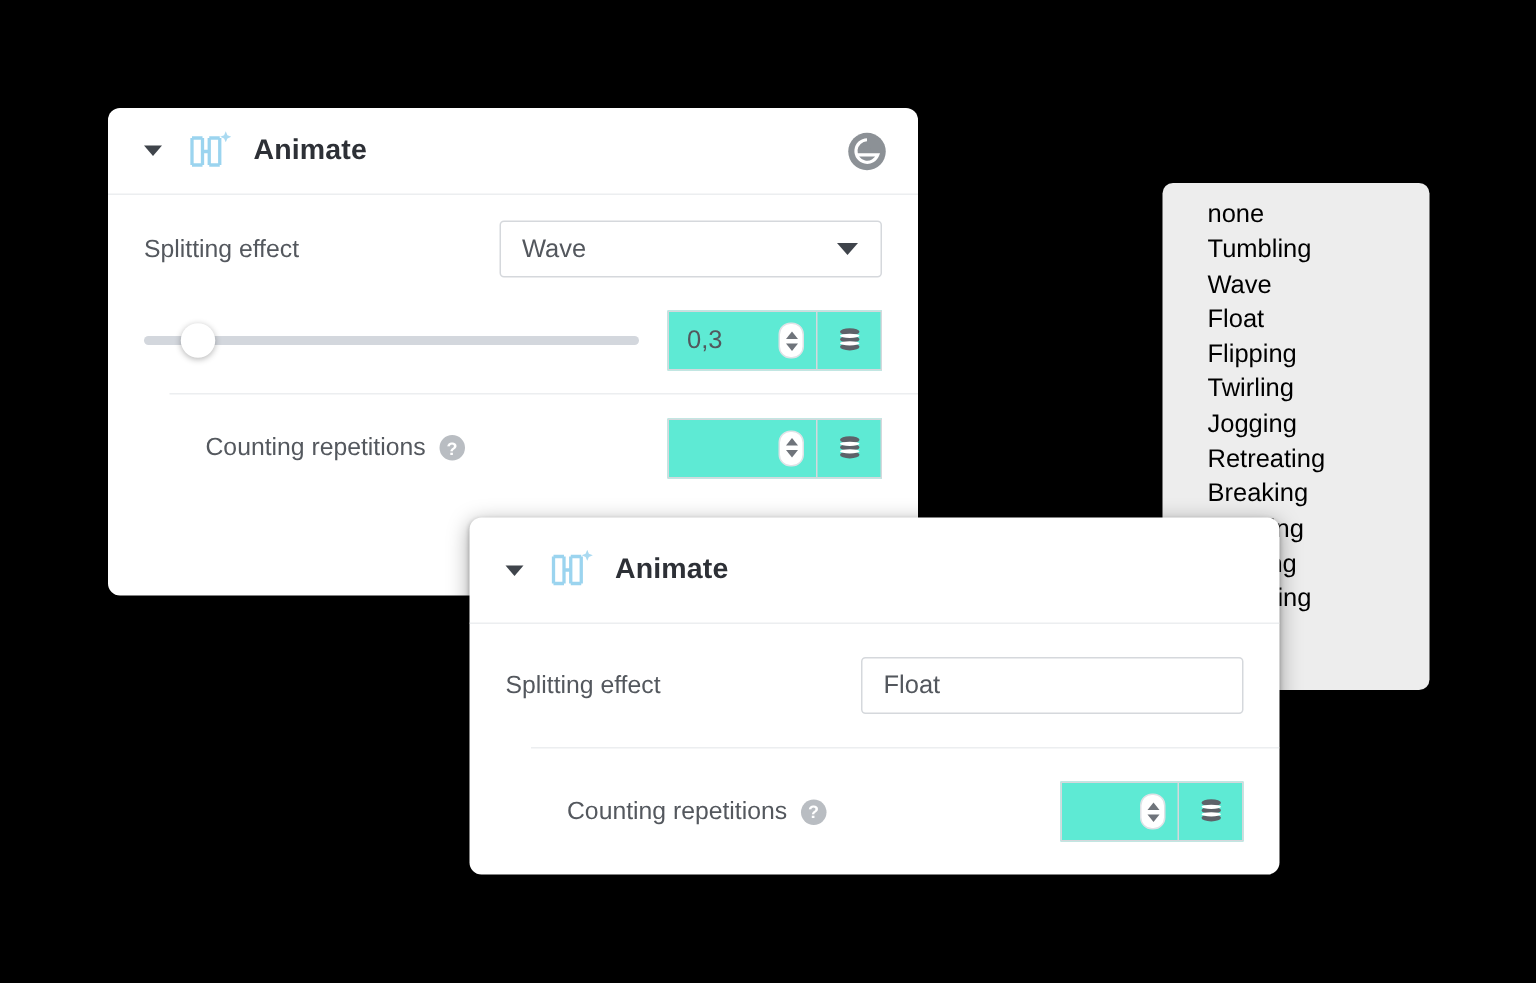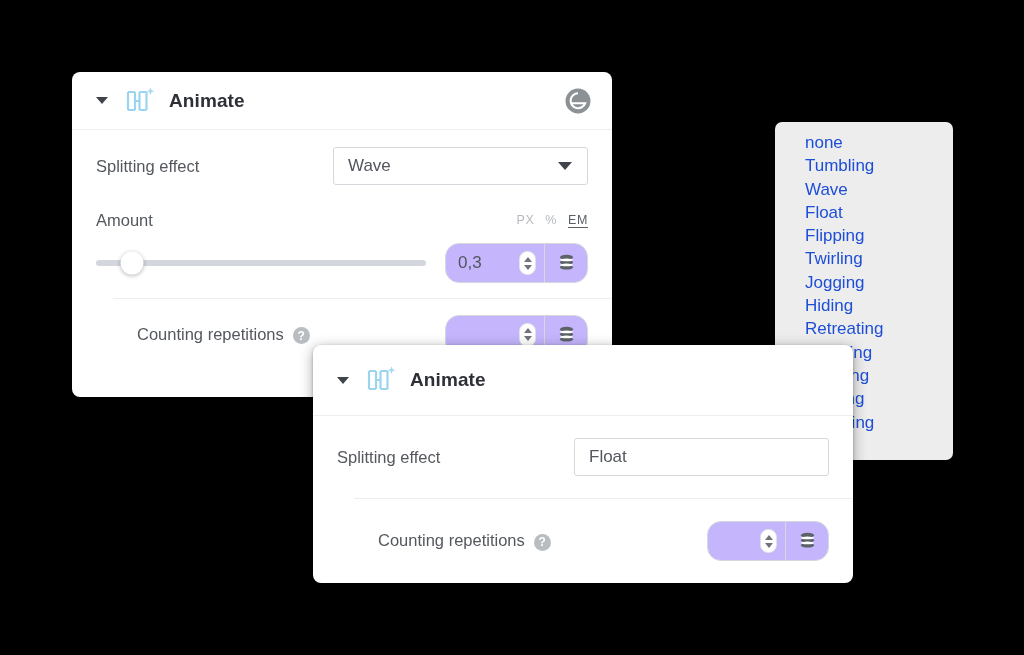--- a/index.html
+++ b/index.html
@@ -129,22 +129,22 @@
     background: #ffffff;
     box-shadow: 0 1px 4px rgba(0,0,0,0.30);
     top: 50%;
     transform: translate(-50%, -50%);
   }
 
   
   .num-group {
     display: flex;
     border: 1px solid #d5d8dc;
-    border-radius: 14px;
-    background: #c4b5fd;
+    border-radius: 0;
+    background: #5eead4;
     box-sizing: border-box;
     overflow: hidden;
   }
   .num-field {
     position: relative;
     display: flex;
     align-items: center;
     padding-left: 12px;
     box-sizing: border-box;
   }
@@ -183,21 +183,21 @@
   
   .dropdown {
     position: absolute;
     background: #ededed;
     border-radius: 7px;
     box-shadow: 0 4px 16px rgba(0,0,0,0.45);
     box-sizing: border-box;
   }
   .dropdown-item {
     font-size: 17px;
-    color: #1d4ed8;
+    color: #000000;
     line-height: 23.3px;
     padding-left: 30px;
     white-space: nowrap;
   }
 </style>
 </head>
 <body>
 
 <div class="panel" style="left:72px; top:72px; width:540px; height:325px;">
 
@@ -229,28 +229,20 @@
   </div>
 
   <div class="row" style="height:72px; padding:0 24px;">
     <div class="field-label">Splitting effect</div>
     <div class="select-box" style="margin-left:auto; width:255px; height:38px;">
       <span>Wave</span>
       <span class="select-caret"></span>
     </div>
   </div>
 
-  <div class="row" style="height:36px; padding:0 24px;">
-    <div class="field-label">Amount</div>
-    <div class="units" style="margin-left:auto;">
-      <span class="unit">PX</span>
-      <span class="unit">%</span>
-      <span class="unit active">EM</span>
-    </div>
-  </div>
 
   <div class="row" style="height:50px; padding:0 24px;">
     <div class="slider-wrap" style="width:330px;">
       <div class="slider-track"></div>
       <div class="slider-handle" style="left:11%;"></div>
     </div>
     <div class="num-group" style="margin-left:auto; width:143px; height:40px;">
       <div class="num-field" style="width:100px;">
         <span class="num-value">0,3</span>
         <span class="stepper">
@@ -296,21 +288,20 @@
 </div>
 
 <div class="dropdown" style="left:775px; top:122px; width:178px; height:338px; padding-top:9px;">
   <div class="dropdown-item">none</div>
   <div class="dropdown-item">Tumbling</div>
   <div class="dropdown-item">Wave</div>
   <div class="dropdown-item">Float</div>
   <div class="dropdown-item">Flipping</div>
   <div class="dropdown-item">Twirling</div>
   <div class="dropdown-item">Jogging</div>
-  <div class="dropdown-item">Hiding</div>
   <div class="dropdown-item">Retreating</div>
   <div class="dropdown-item">Breaking</div>
   <div class="dropdown-item">Swaying</div>
   <div class="dropdown-item">Blinking</div>
   <div class="dropdown-item">Tumbling</div>
 </div>
 
 <div class="panel" style="left:313px; top:345px; width:540px; height:238px;">
 
   <div class="panel-header" style="height:71px; padding:0 21px 0 24px;">

